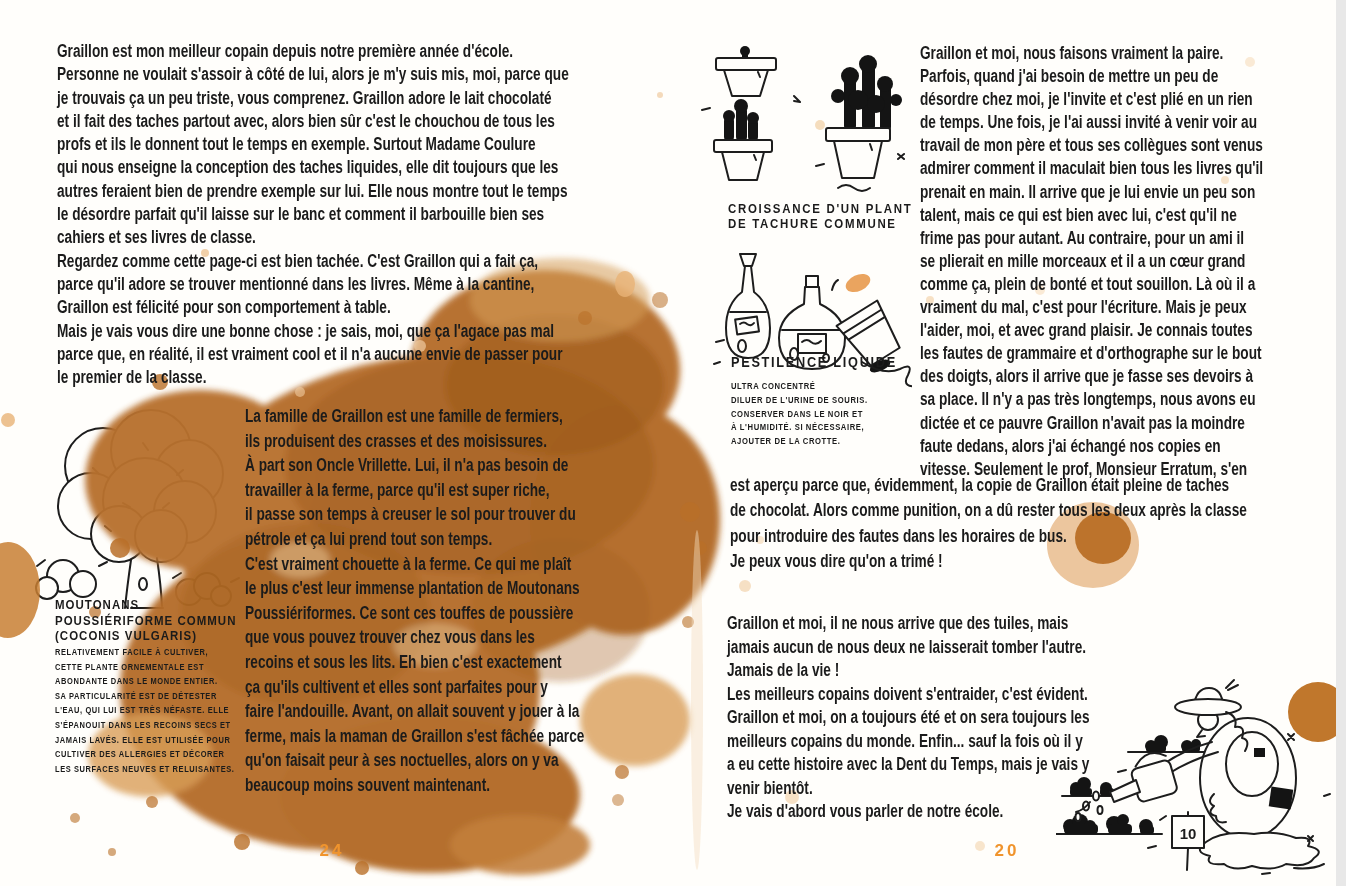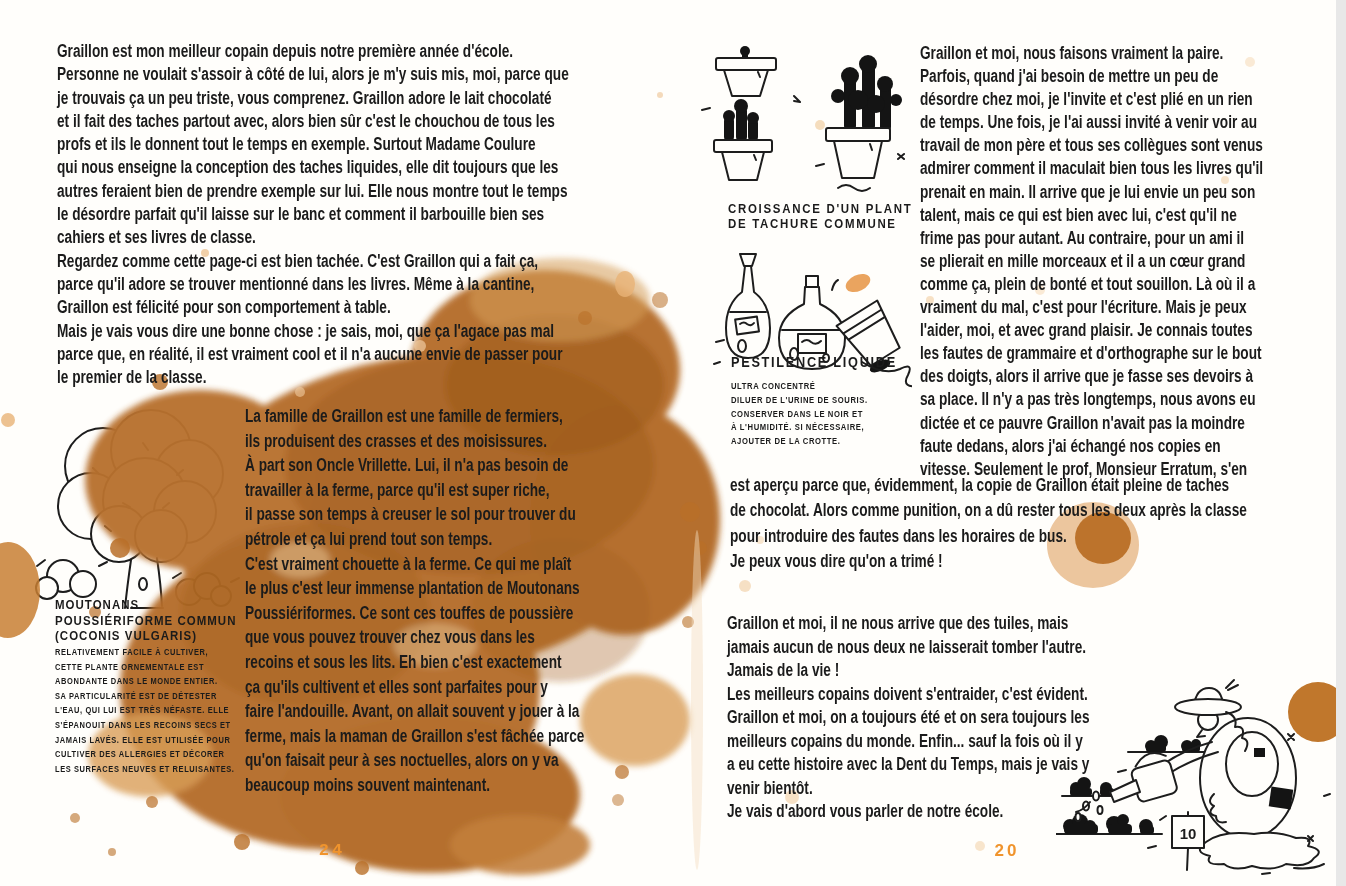--- a/index.html
+++ b/index.html
@@ -16,21 +16,21 @@
   #lcap{left:55px;top:597px;width:260px;font-size:13.5px;line-height:15.5px;letter-spacing:1.2px;z-index:5;}
   #lnote{left:55px;top:645px;width:230px;font-size:8.8px;line-height:14.6px;letter-spacing:0.7px;z-index:5;}
   #rp1{left:920px;top:42px;width:560px;font-size:17.5px;line-height:23.1px;z-index:5;}
   #rp1w{left:730px;top:473px;width:800px;font-size:17.5px;line-height:25.4px;z-index:5;}
   #rp2{left:727px;top:612px;width:600px;font-size:17.5px;line-height:23.5px;z-index:5;}
   #rcap1{left:728px;top:201px;width:230px;font-size:13.5px;line-height:15.2px;letter-spacing:2px;z-index:5;}
   #rcap2{left:731px;top:353px;width:230px;font-size:15px;letter-spacing:2px;z-index:5;}
   #rnote{left:731px;top:380px;width:200px;font-size:9px;line-height:13.8px;letter-spacing:0.7px;z-index:5;}
 
   .pagenum{font-size:17px;font-weight:700;letter-spacing:3px;color:#f0942d;text-align:center;width:60px;z-index:6;}
-  #pn24{left:302px;top:841px;font-family:Liberation Mono, monospace;}
+  #pn24{left:302px;top:841px;}
   #pn25{left:977px;top:841px;}
 
   .illus{z-index:4;}
   #tree{left:33px;top:408px;z-index:1;}   
   #pots{left:698px;top:38px;}
   #flasks{left:712px;top:246px;}
   #gardener{left:1056px;top:676px;}
   #stains{left:0;top:0;z-index:2;pointer-events:none;}
   svg .ink{stroke:#1d1d1d;stroke-width:2;fill:none;stroke-linecap:round;stroke-linejoin:round;}
   svg .inkw{stroke:#1d1d1d;stroke-width:2;fill:#fffefb;stroke-linecap:round;stroke-linejoin:round;}

